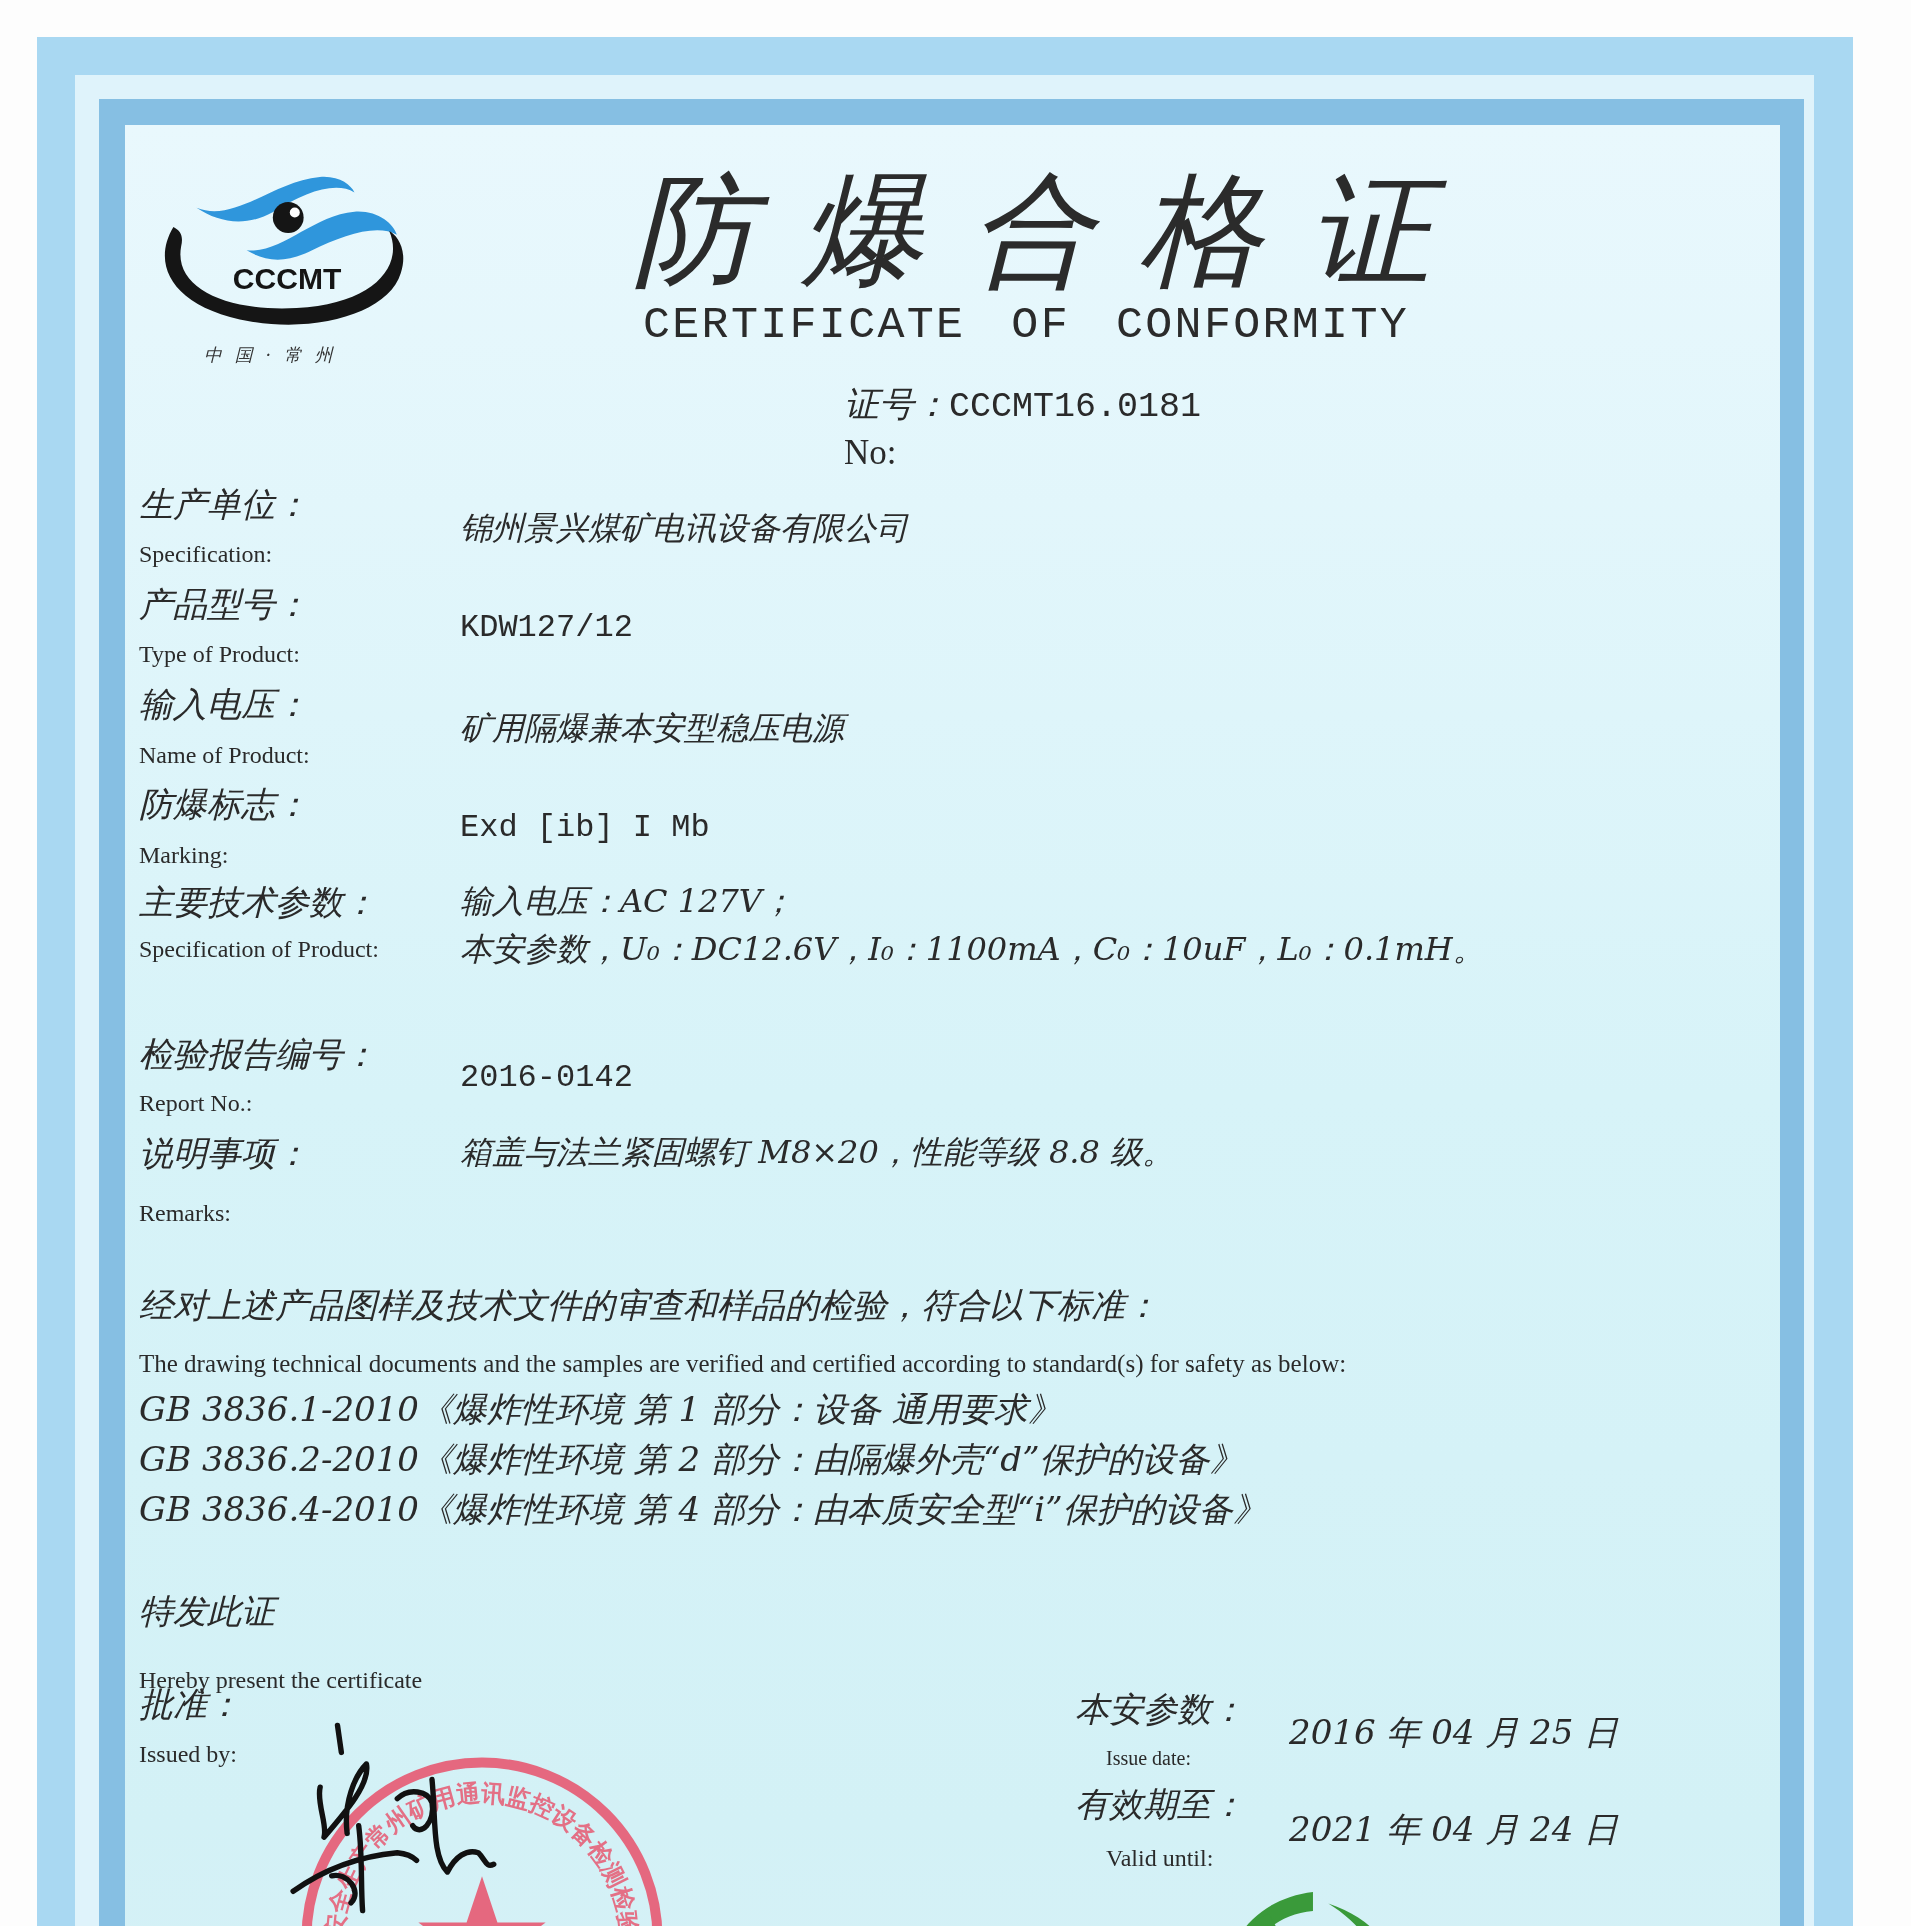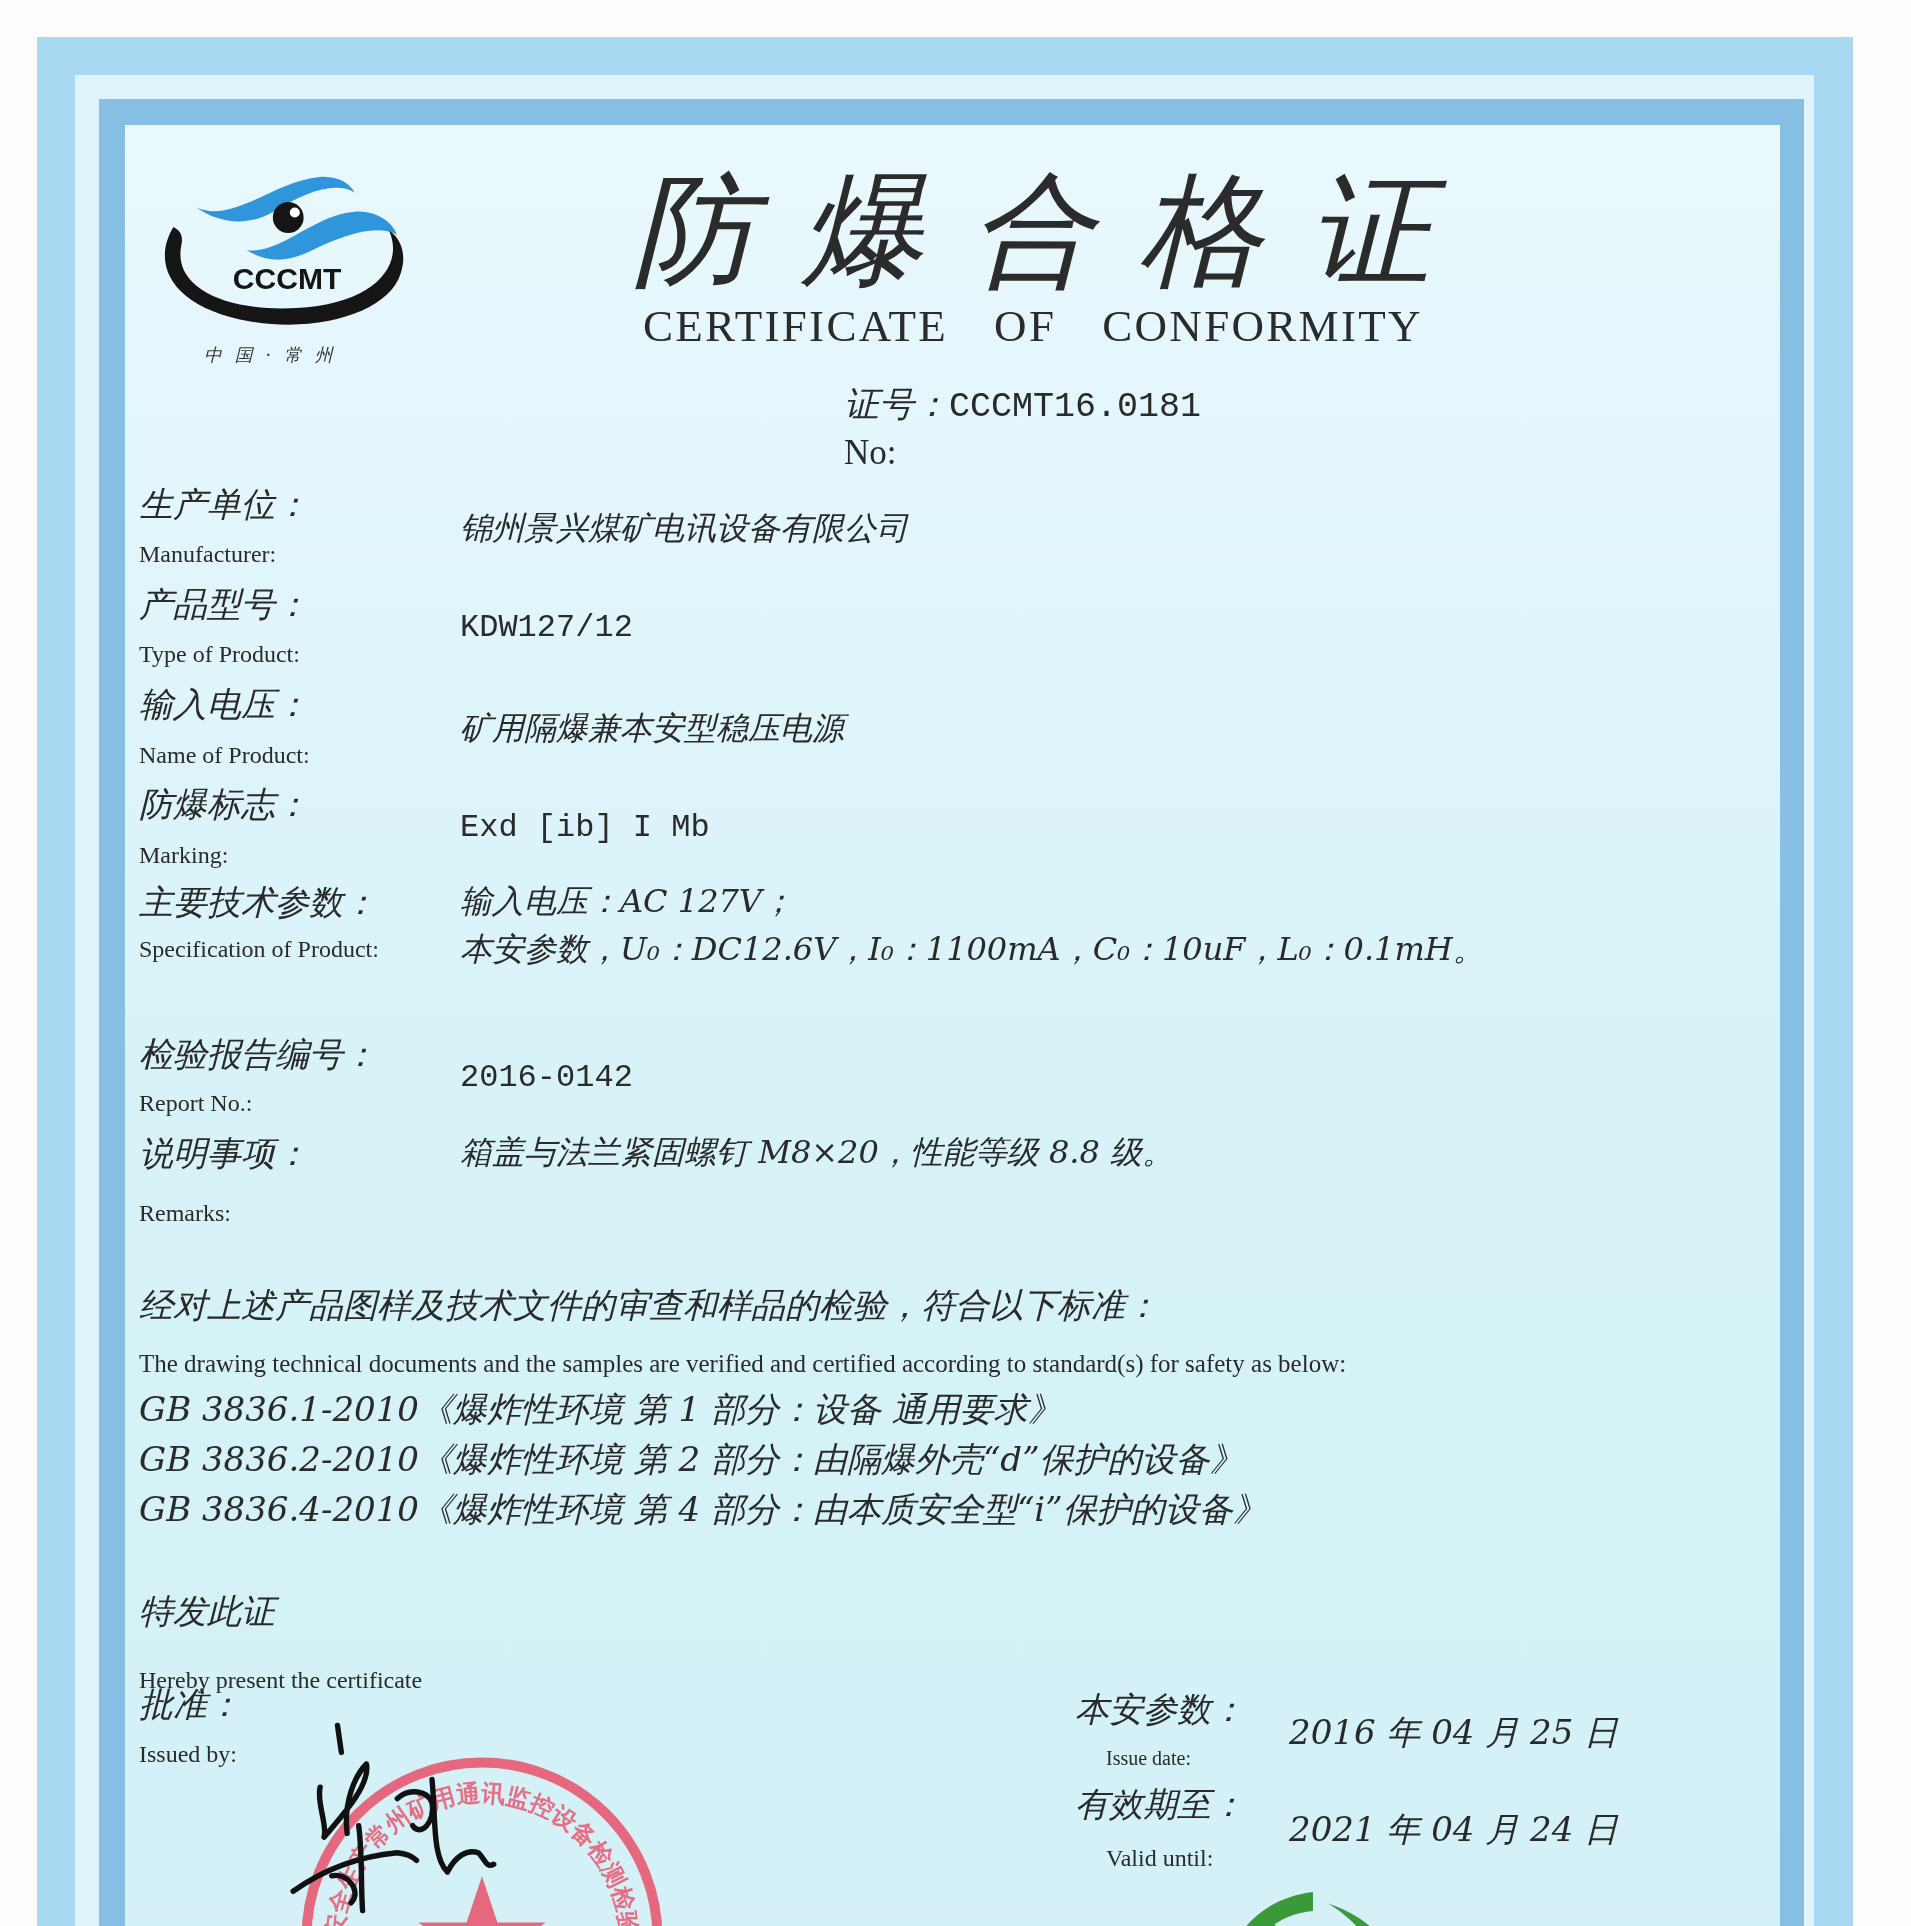--- a/index.html
+++ b/index.html
@@ -11,21 +11,21 @@
   .gap { position:absolute; left:75px; top:75px; width:1739px; height:2516px; background:#dff3fb; }
   .inner-band { position:absolute; left:99px; top:99px; width:1705px; height:2480px; background:#86bfe3; }
   .paper { position:absolute; left:125px; top:125px; width:1655px; height:2427px;
            background:linear-gradient(180deg,#e9f8fd 0%,#d7f3f8 40%,#d3f1f6 70%,#dceff9 100%); }
   .abs { position:absolute; white-space:nowrap; }
   .zh { font-family:"DejaVu Serif","Liberation Serif",serif;font-style:italic; }
   .en { font-family:"Liberation Serif","DejaVu Serif",serif; }
   .mono { font-family:"Liberation Mono","DejaVu Sans Mono",monospace; }
 
   .title { left:632px; top:150px; font-size:123px; letter-spacing:46px; color:#2b2b2b; }
-  .subtitle { left:643px; top:300px; font-size:45px; letter-spacing:2.3px; color:#2b2b2b; }
+  .subtitle { left:643px; top:300px; font-size:45px; letter-spacing:2.3px; color:#2b2b2b;font-family:Liberation Mono, monospace; }
   .subtitle span.word { margin-right:46px; }
   .certno { left:844px; top:381px; font-size:35px; }
   .certno-en { left:844px; top:433px; font-size:35px; }
 
   .lbl-zh { font-size:34px; left:139px; }
   .lbl-en { font-size:24px; left:139px; }
   .val { left:460px; font-size:32px; }
 
   .std { left:139px; font-size:34px; }
 
@@ -57,21 +57,21 @@
 <div class="abs zh title">防爆合格证</div>
 <div class="abs en subtitle">
   <span class="word">CERTIFICATE</span><span class="word">OF</span><span>CONFORMITY</span>
 </div>
 <div class="abs certno">
   <span class="zh">证号：</span><span class="mono">CCCMT16.0181</span>
 </div>
 <div class="abs en certno-en">No:</div>
 
 <div class="abs zh lbl-zh" style="top:482px">生产单位：</div>
-<div class="abs en lbl-en" style="top:541px">Manufacturer:</div>
+<div class="abs en lbl-en" style="top:541px">Specification:</div>
 <div class="abs zh val" style="top:507px">锦州景兴煤矿电讯设备有限公司</div>
 
 <div class="abs zh lbl-zh" style="top:582px">产品型号：</div>
 <div class="abs en lbl-en" style="top:641px">Type of Product:</div>
 <div class="abs mono val" style="top:609px">KDW127/12</div>
 
 <div class="abs zh lbl-zh" style="top:682px">输入电压：</div>
 <div class="abs en lbl-en" style="top:742px">Name of Product:</div>
 <div class="abs zh val" style="top:707px">矿用隔爆兼本安型稳压电源</div>
 

